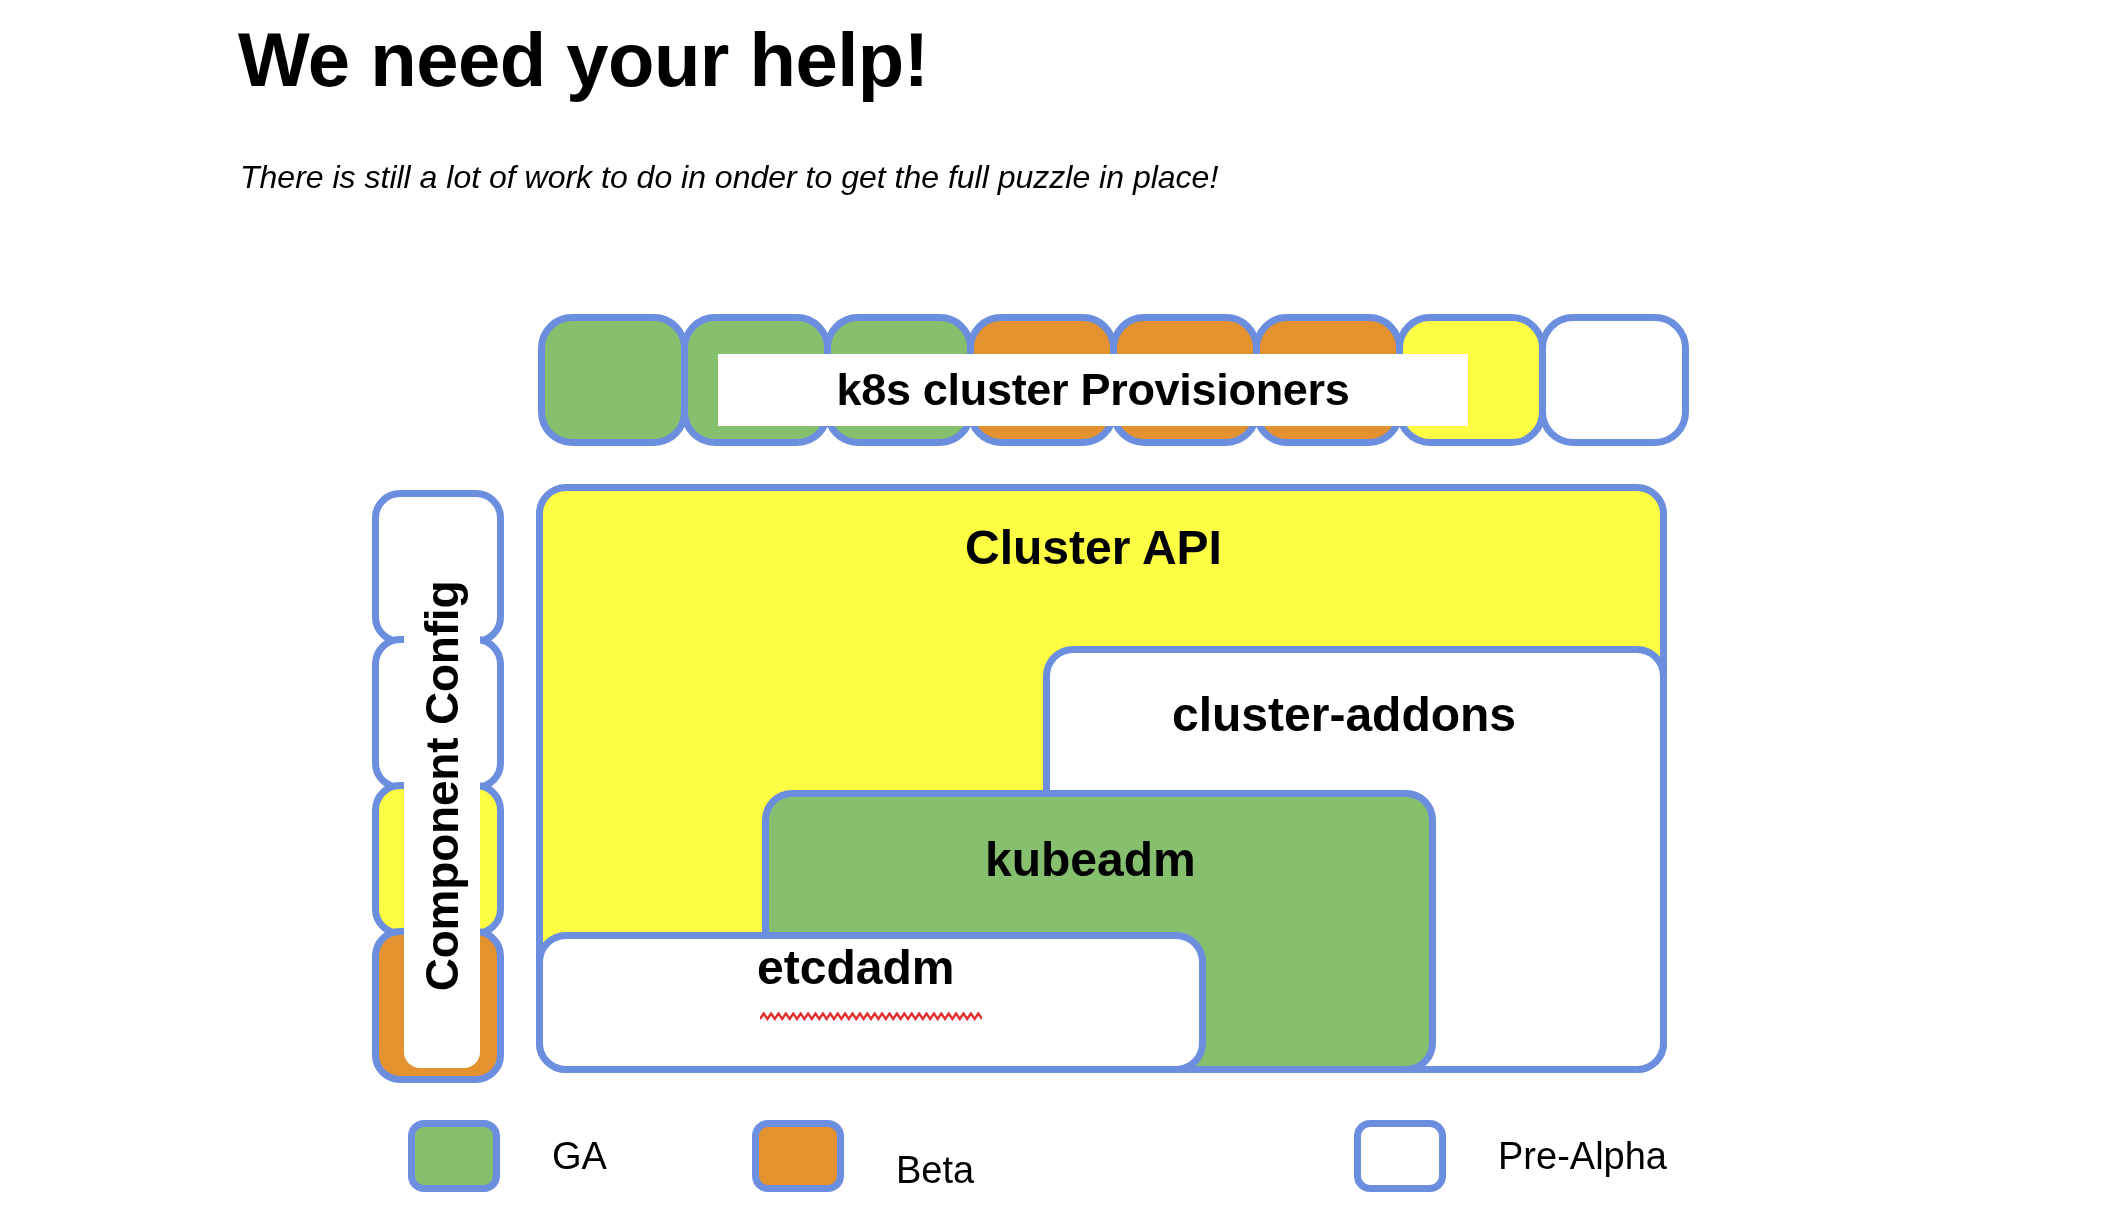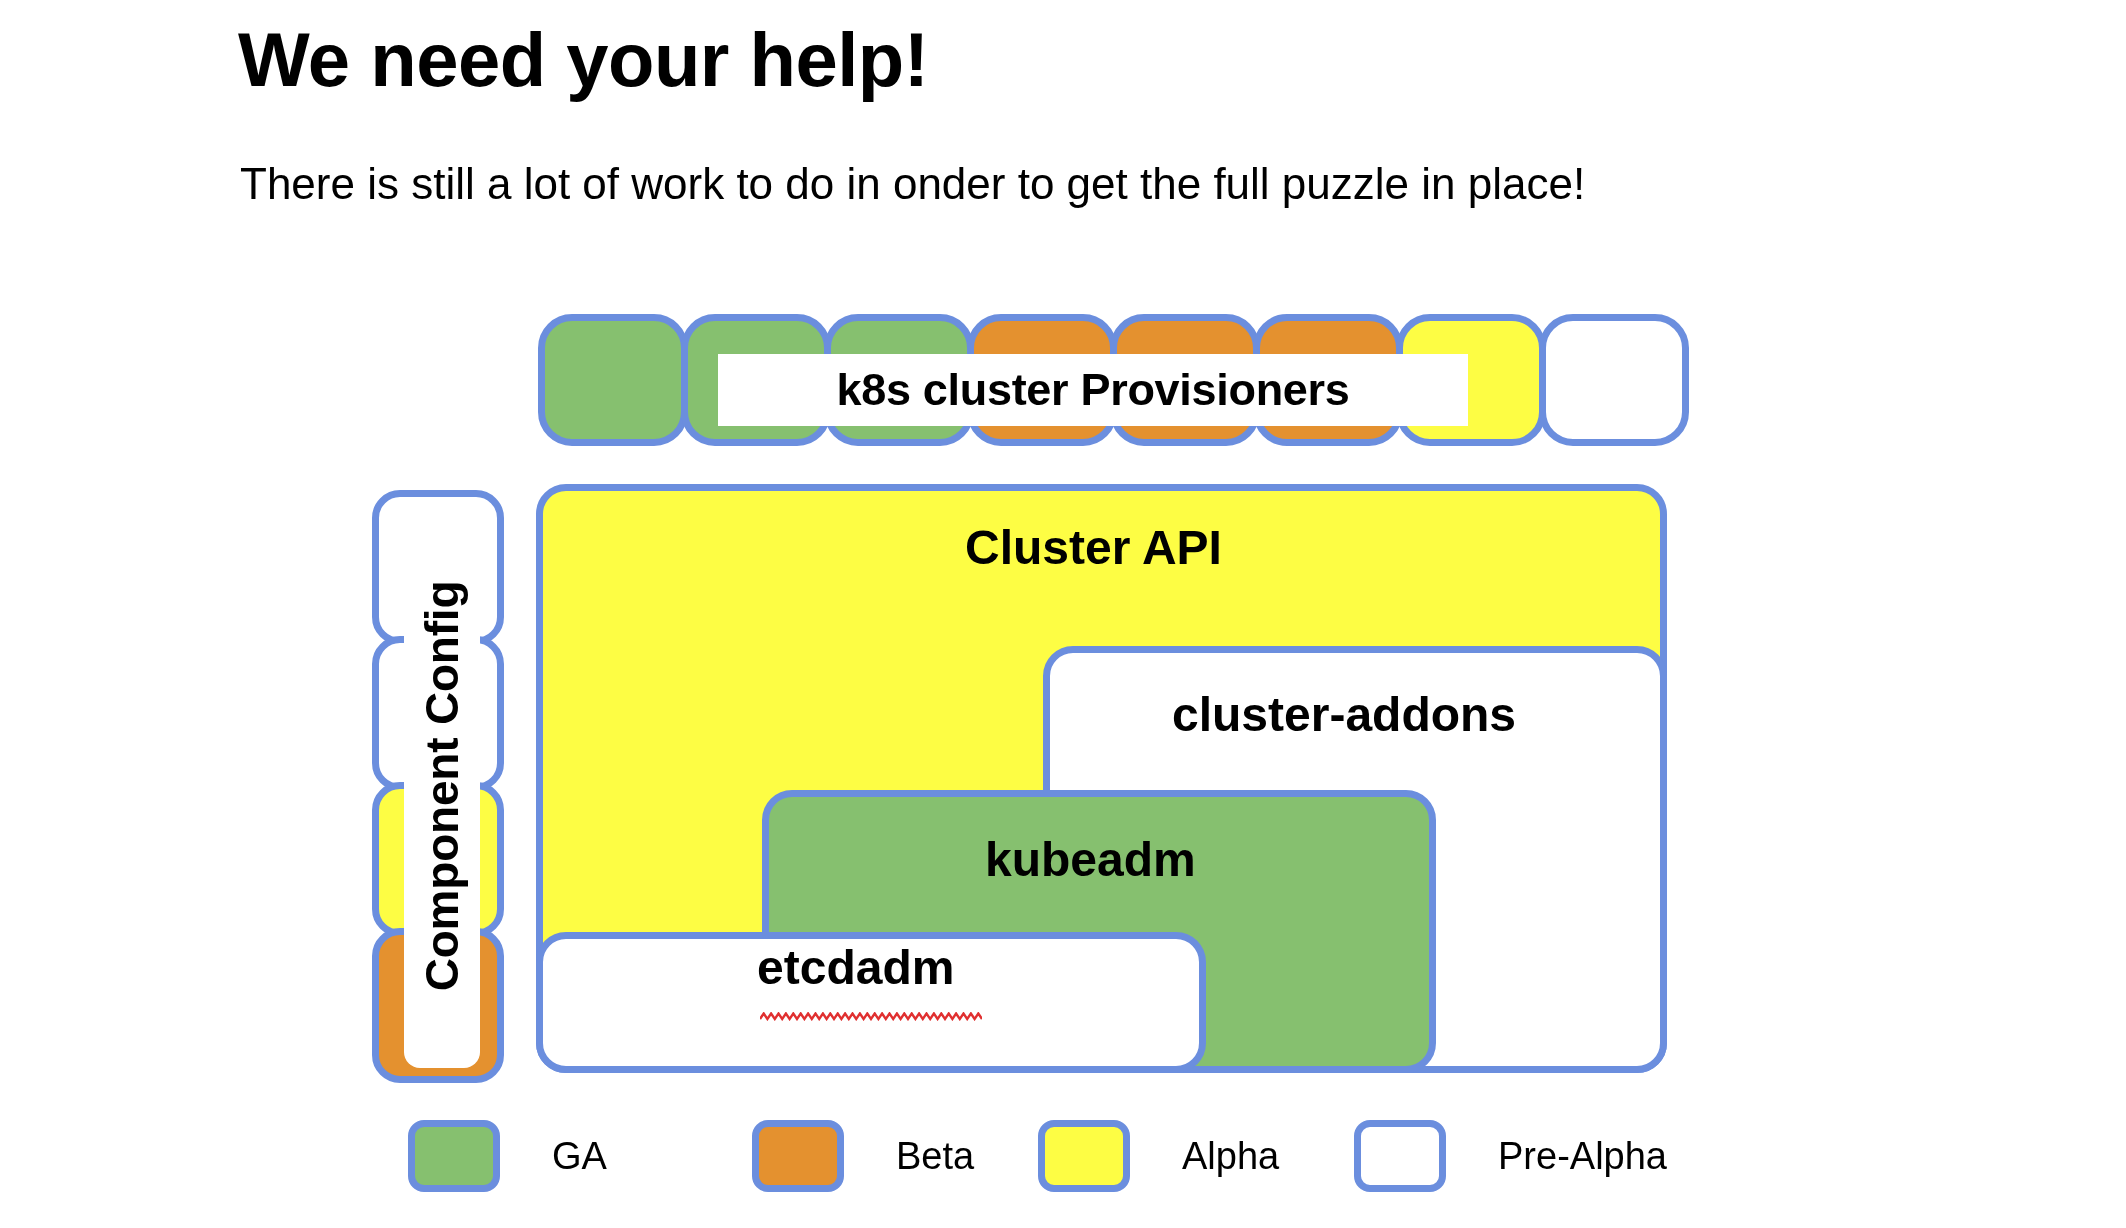--- a/index.html
+++ b/index.html
@@ -25,24 +25,25 @@
     font-size: 76px;
     font-weight: 700;
     line-height: 1.1;
     letter-spacing: -0.5px;
     white-space: nowrap;
   }
   #slide-subtitle {
     position: absolute;
     left: 240px;
     top: 158px;
-    font-size: 44px;
+    font-size: 32px;
     font-weight: 400;
     line-height: 1.2;
     white-space: nowrap;
+    font-style: italic;
   }
 
   
   #diagram {
     position: absolute;
     left: 0;
     top: 12px;
     width: 2126px;
     height: 1228px;
   }
@@ -285,28 +286,24 @@
 
 </div>
 
 <div id="legend">
 
   <div class="legend-item" style="left:408px;">
     <span class="legend-swatch ga"></span>
     <span class="legend-label">GA</span>
   </div>
 
-  <div class="legend-item" style="left:752px;">
+  <div class="legend-item" style="left:752px;align-items:flex-end;">
     <span class="legend-swatch beta"></span>
     <span class="legend-label">Beta</span>
   </div>
 
-  <div class="legend-item" style="left:1038px;">
-    <span class="legend-swatch alpha"></span>
-    <span class="legend-label">Alpha</span>
-  </div>
 
   <div class="legend-item" style="left:1354px;">
     <span class="legend-swatch prealpha"></span>
     <span class="legend-label">Pre-Alpha</span>
   </div>
 
 </div>
 
 </body></html>

